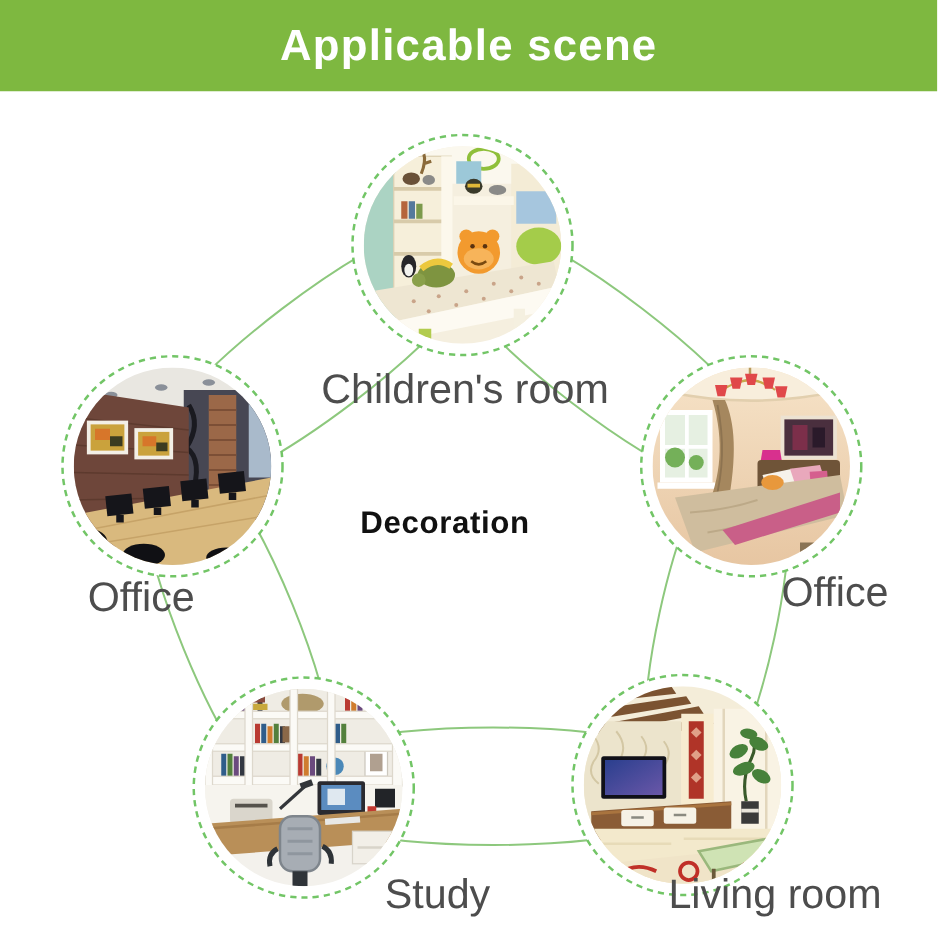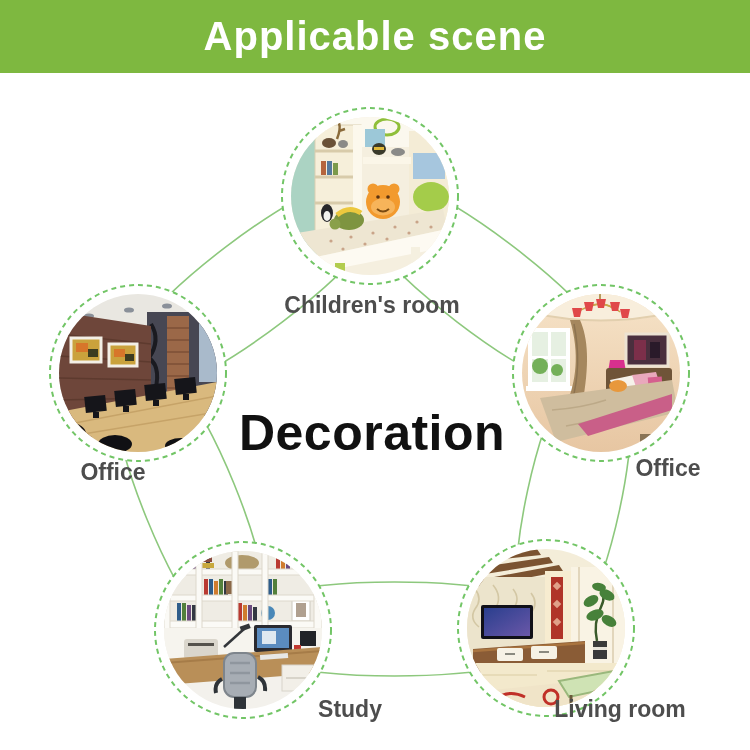--- a/index.html
+++ b/index.html
@@ -1,25 +1,25 @@
 <!DOCTYPE html>
 <html><head>
 <meta charset="utf-8">
 <style>
   html,body{margin:0;padding:0;background:#ffffff;}
   #stage{position:relative;width:750px;height:750px;background:#ffffff;overflow:hidden;
          font-family:"Liberation Sans", sans-serif;}
   #hdr{position:absolute;left:0;top:0;width:750px;height:73px;background:#7eb840;
        display:flex;align-items:center;justify-content:center;}
-  #hdr .t{color:#ffffff;font-size:40px;font-weight:700;letter-spacing:1px;}
+  #hdr .t{color:#ffffff;font-size:35px;font-weight:700;letter-spacing:1px;}
   #diagram{position:absolute;left:0;top:0;width:750px;height:750px;}
-  .roomlabel{position:absolute;color:#4d4d4d;font-size:23px;white-space:nowrap;
-             transform:translateX(-50%);font-weight:bold;}
-  #centerlabel{position:absolute;left:372px;top:404px;transform:translateX(-50%);
-               color:#111111;font-size:50px;font-weight:700;letter-spacing:0.5px;}
+  .roomlabel{position:absolute;color:#4d4d4d;font-size:33px;white-space:nowrap;
+             transform:translateX(-50%);}
+  #centerlabel{position:absolute;left:356px;top:404px;transform:translateX(-50%);
+               color:#111111;font-size:25px;font-weight:700;letter-spacing:0.5px;}
 </style>
 </head>
 <body>
 
 <div id="stage">
 
   <div id="hdr">
     <div class="t">Applicable scene</div>
   </div>
 

